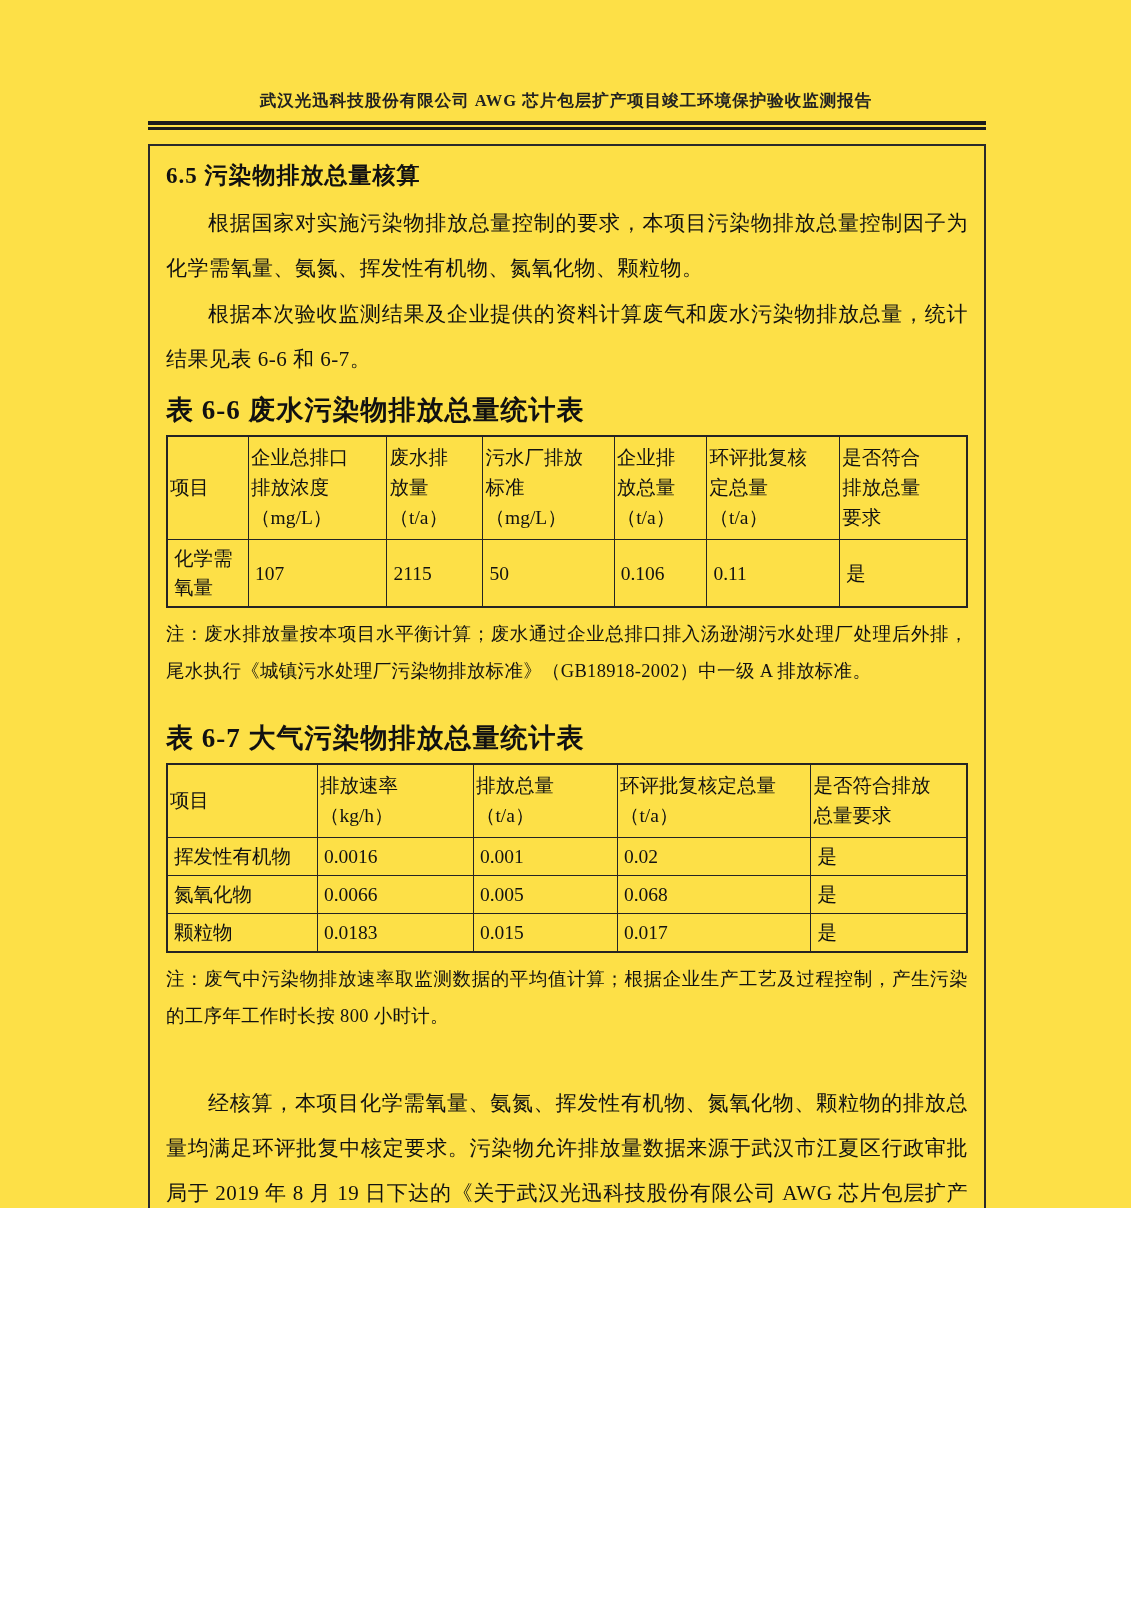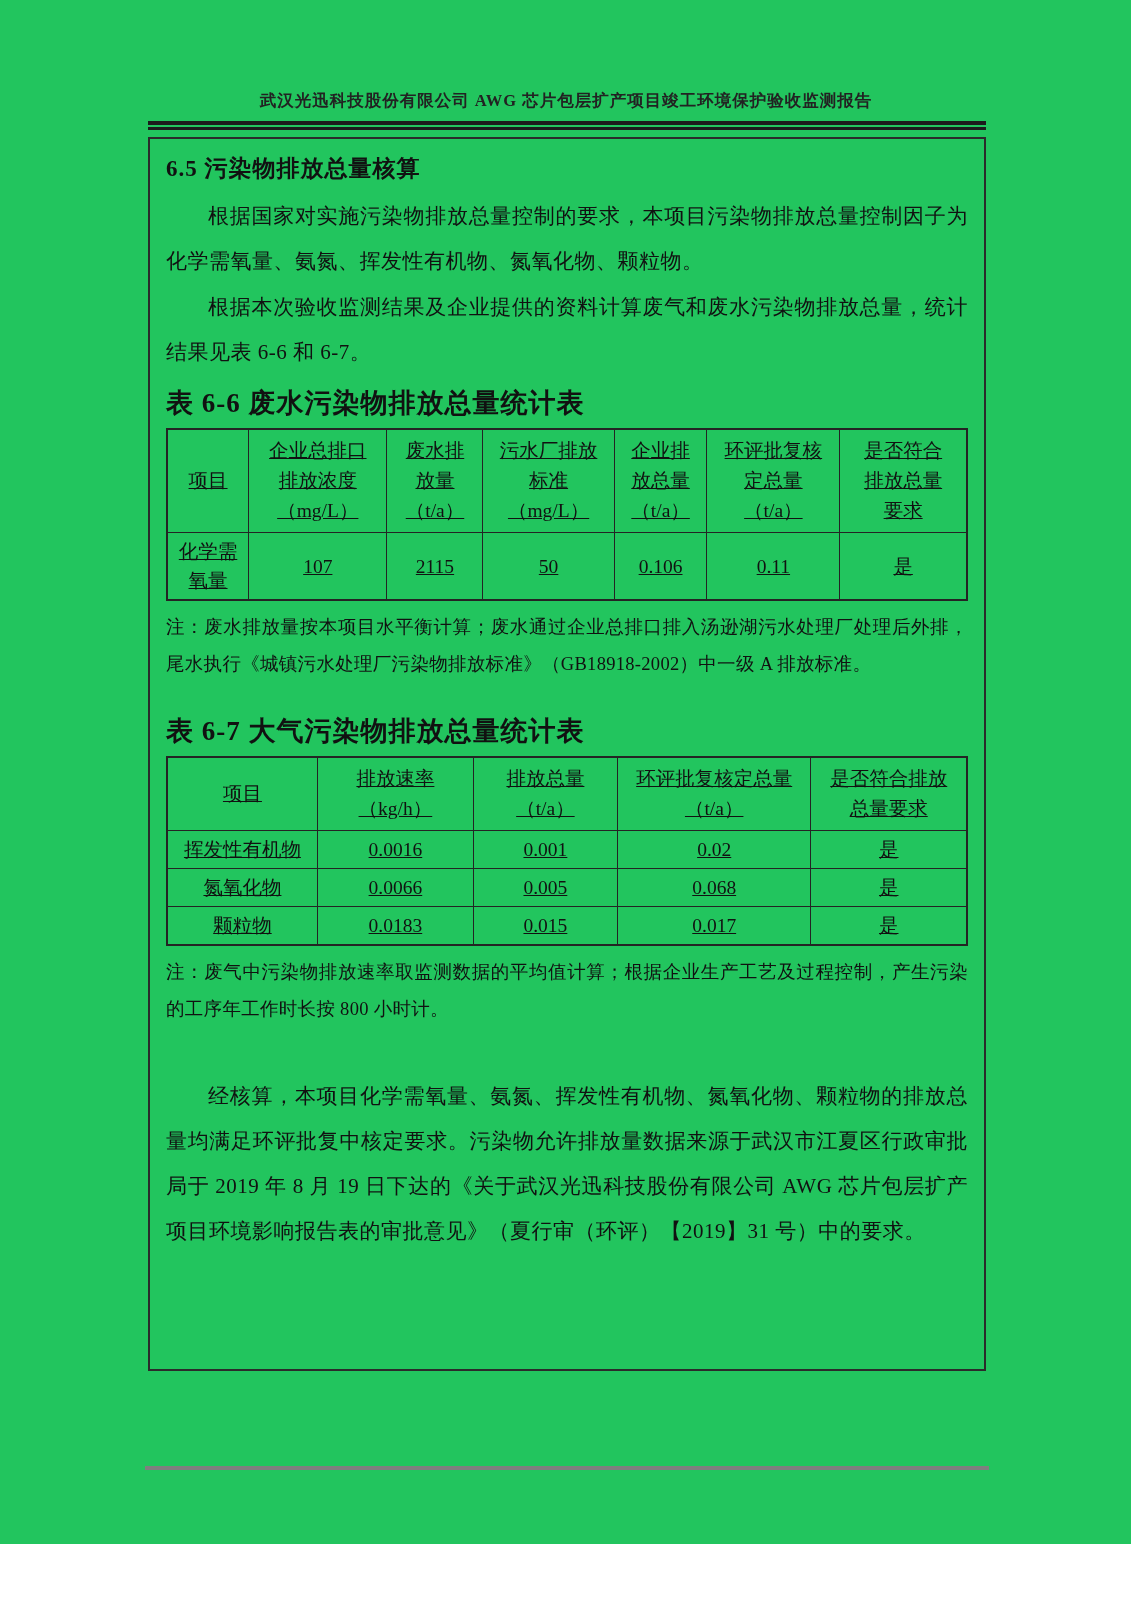--- a/index.html
+++ b/index.html
@@ -1,21 +1,21 @@
 <!DOCTYPE html>
 <html><head>
 <meta charset="utf-8">
 <style>
   * { margin: 0; padding: 0; box-sizing: border-box; }
   html, body { background: #ffffff; }
   .page {
     position: relative;
     width: 1131px;
-    height: 1544px;
-    background: #22c55e;
+    height: 1208px;
+    background: #fde047;
     font-family: "Liberation Serif", "DejaVu Serif", serif;
     color: #1a1a1a;
     overflow: hidden;
   }
   .doc-header {
     position: absolute;
     top: 90px;
     left: 148px;
     width: 836px;
     text-align: center;
@@ -28,21 +28,21 @@
     position: absolute;
     top: 121px;
     left: 148px;
     width: 838px;
     height: 9px;
     border-top: 4px solid #1c1c1c;
     border-bottom: 3px solid #1c1c1c;
   }
   .content-box {
     position: absolute;
-    top: 137px;
+    top: 144px;
     left: 148px;
     width: 838px;
     height: 1234px;
     border: 2px solid #2b2b2b;
     padding: 10px 16px 0 16px;
   }
   .section-title {
     font-size: 23px;
     font-weight: bold;
     letter-spacing: 1px;
@@ -68,25 +68,24 @@
   }
   .caption-gap { margin-top: 30px; }
   table.data-table {
     width: 100%;
     border-collapse: collapse;
     border: 2px solid #242424;
     table-layout: fixed;
   }
   table.data-table th, table.data-table td {
     border: 1.5px solid #242424;
-    text-align: center;
+    text-align: left;
     vertical-align: middle;
     font-weight: normal;
     color: #111;
-    text-decoration: underline;
   }
   table.data-table th {
     font-size: 19.5px;
     line-height: 30px;
     white-space: pre-line;
     padding: 6px 2px;
   }
   table.data-table td {
     font-size: 19.5px;
     line-height: 29px;

